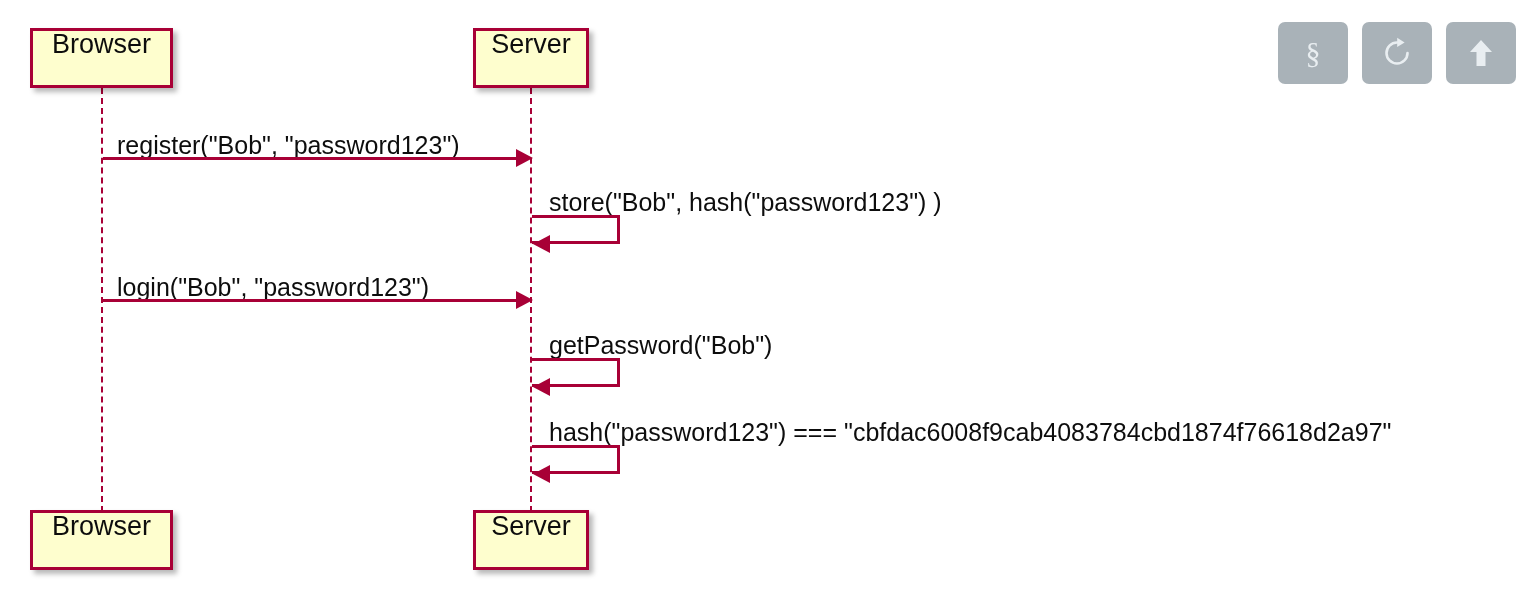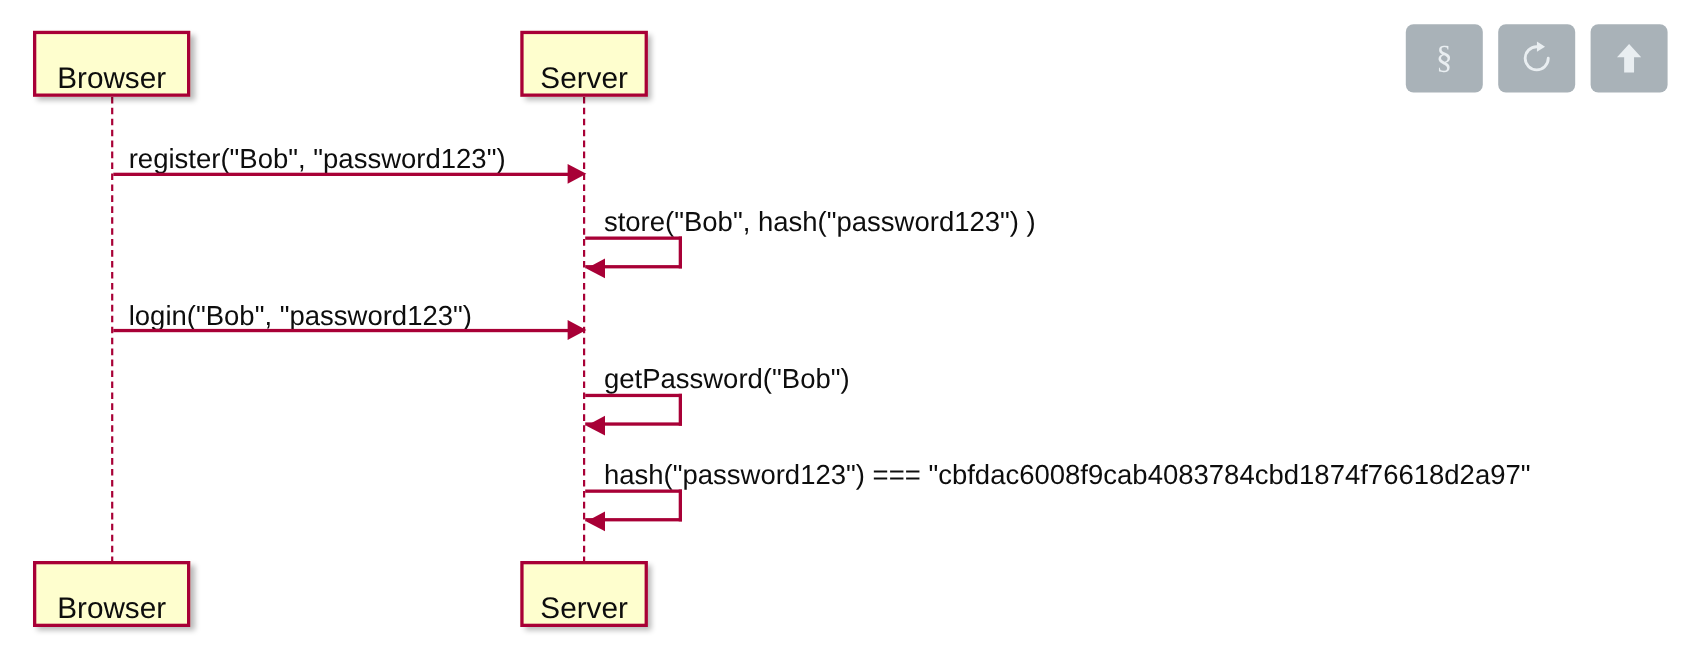--- a/index.html
+++ b/index.html
@@ -48,21 +48,21 @@
     font-family: "Liberation Serif", serif;
   }
 
   
   .participant {
     position: absolute;
     background: #fefece;
     border: 3px solid #a80036;
     box-shadow: 4px 4px 5px rgba(0,0,0,0.28);
     display: flex;
-    align-items: flex-end;
+    align-items: flex-start;
     justify-content: center;
     box-sizing: border-box;
   }
   .participant span {
     font-size: 27px;
     color: #0d0d0d;
     line-height: 1;
     white-space: nowrap;
   }
 

